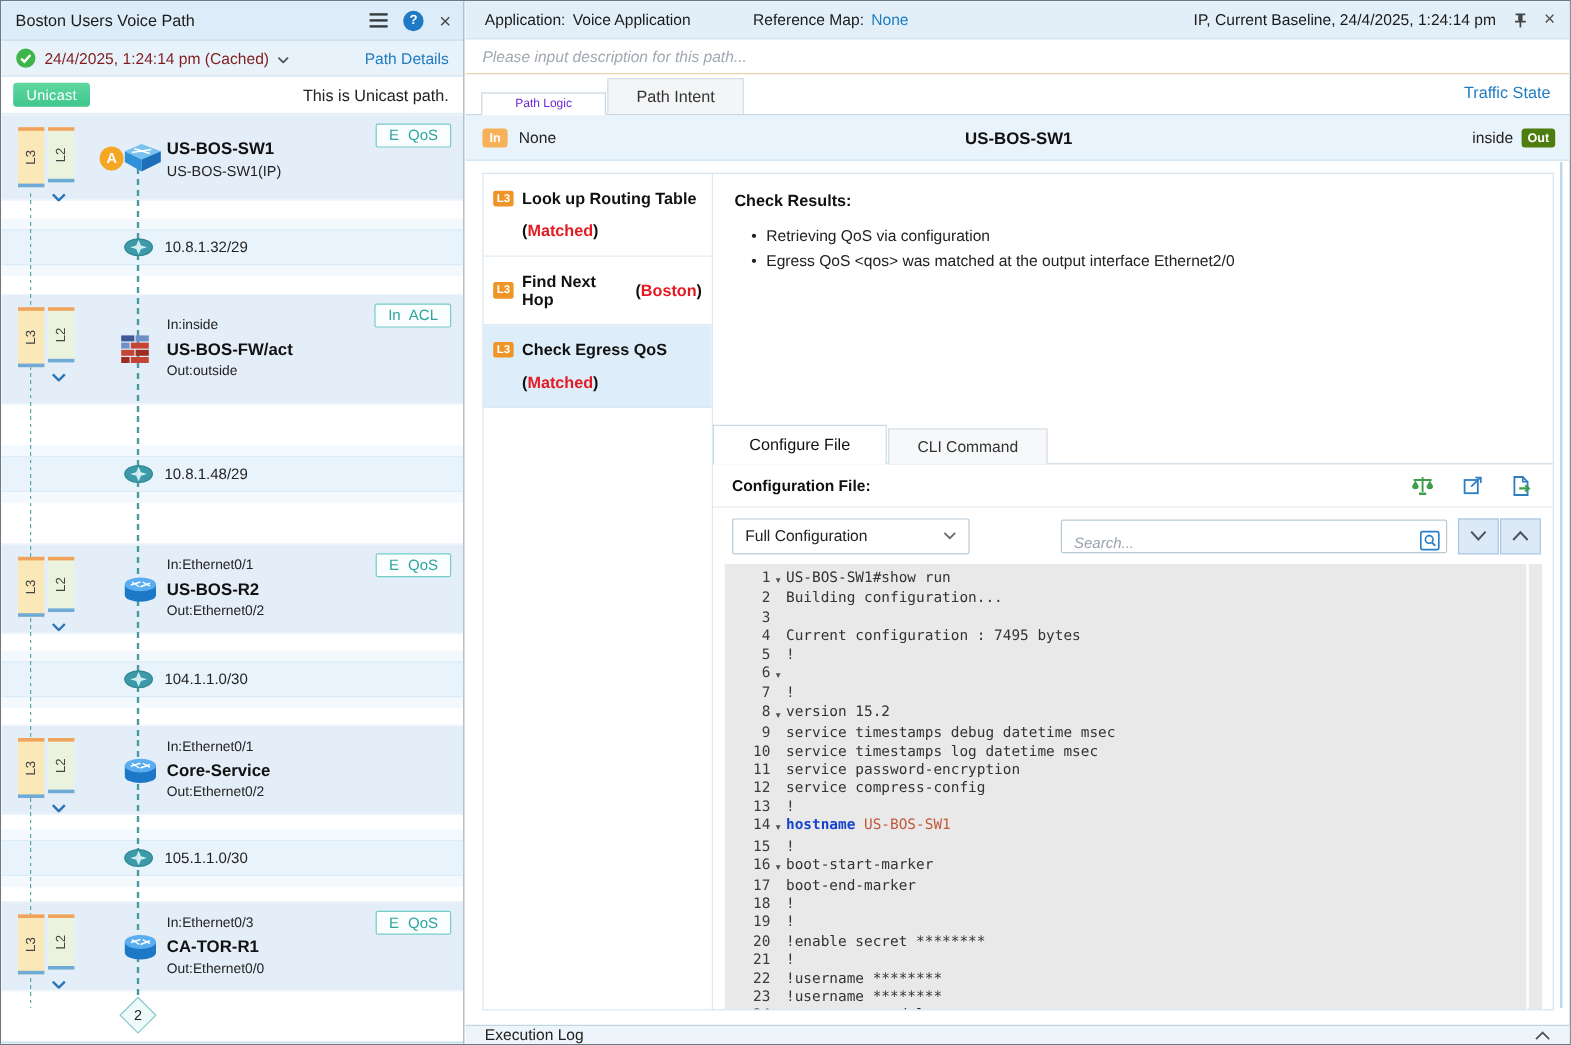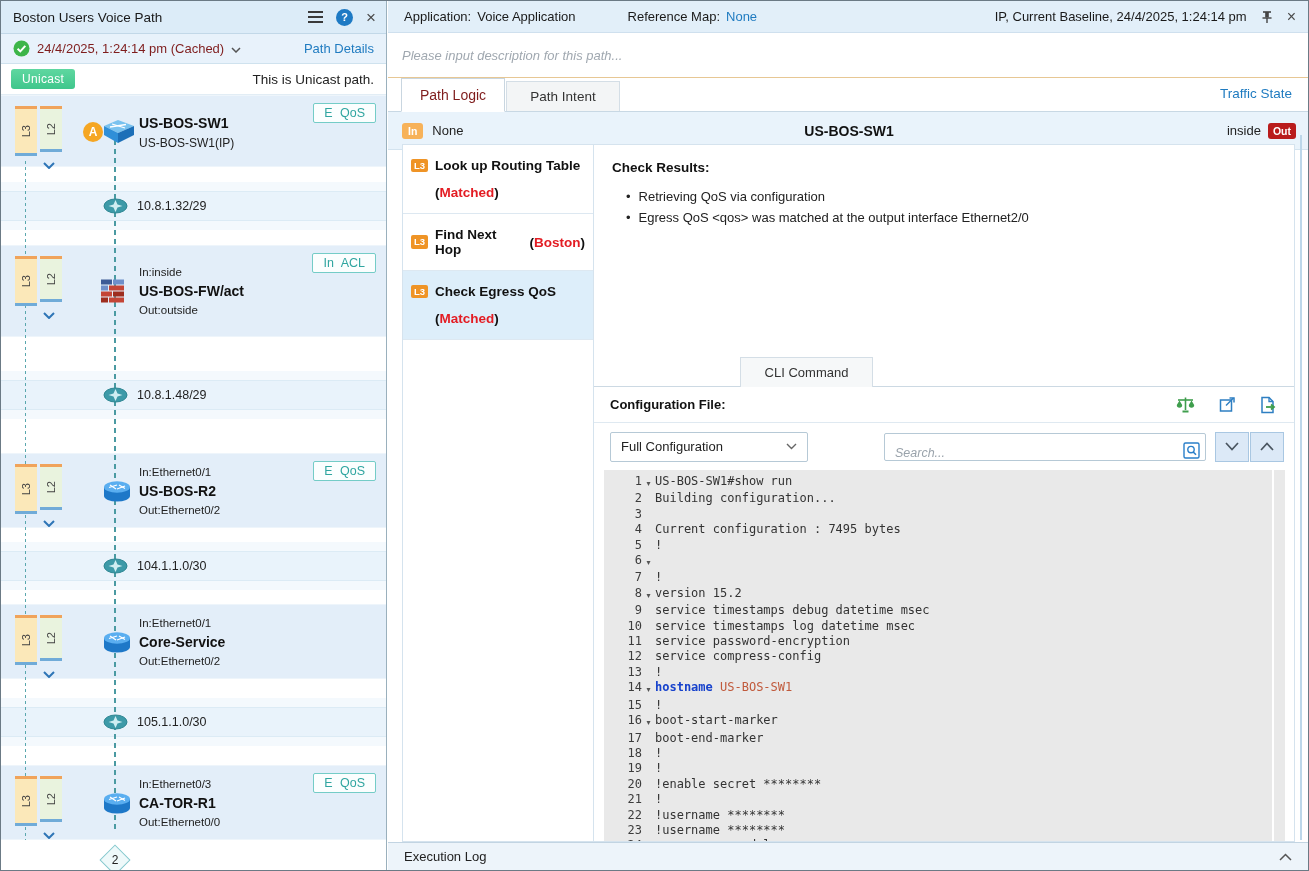--- a/index.html
+++ b/index.html
@@ -62,37 +62,37 @@
   .main { position:absolute; left:387px; top:0; width:920px; height:869px; background:#fff; }
   .topbar { height:32px; background:#e2eff9; border-bottom:1px solid #cfe0ee; display:flex; align-items:center; padding:0 12px 0 16px; font-size:13px; color:#1a1a1a; }
   .tb-left { display:flex; gap:6px; align-items:center; }
   .tb-gap { width:40px; }
   .tb-link { color:#1f7bc0; cursor:pointer; }
   .tb-right { margin-left:auto; display:flex; align-items:center; gap:14px; }
   .pinic, .tb-x { cursor:pointer; line-height:0; }
   .tb-x { font-size:16px; color:#4a4a4a; line-height:1; }
   .tb-x::after { content:"×"; }
 
-  .descrow { height:45px; background:#fff; border-bottom:1px solid #e7c794; display:flex; align-items:center; padding:0 14px; }
+  .descrow { height:29px; background:#fff; border-bottom:1px solid #e7c794; display:flex; align-items:center; padding:0 14px; }
   .descrow input { border:0; outline:0; width:100%; font-size:13px; font-family:"Liberation Sans",sans-serif; color:#333; background:transparent; }
   .descrow input::placeholder { font-style:italic; color:#a0a8b0; }
 
   .tabsrow { height:34px; background:#fff; border-bottom:1px solid #c8d8e4; display:flex; align-items:flex-end; padding-left:13px; position:relative; }
   .mtab { display:flex; align-items:center; justify-content:center; cursor:pointer; }
-  .mtab.active { height:34px; width:104px; background:#fff; border:1px solid #c9d6e0; border-bottom:1px solid #fff; margin-bottom:-1px; font-size:14px; color:#7f1d1d; }
+  .mtab.active { height:19px; width:104px; background:#fff; border:1px solid #c9d6e0; border-bottom:1px solid #fff; margin-bottom:-1px; font-size:10px; color:#6d28d9; }
   .mtab.inactive { height:30px; width:114px; background:#f3f5f6; border:1px solid #d4dee6; border-bottom:0; font-size:13.5px; color:#333; margin-left:1px; }
   .traffic { position:absolute; right:16px; top:8px; color:#1f7bc0; font-size:13.5px; cursor:pointer; }
 
   .nodehdr { height:38px; background:#e9f3fb; border-bottom:1px solid #d3e3ef; display:grid; grid-template-columns:1fr auto 1fr; align-items:center; padding:0 12px 0 14px; }
   .nh-left { display:flex; align-items:center; gap:9px; }
   .inbdg { background:#f7b259; color:#fff; font-size:10.5px; font-weight:bold; padding:2px 6px; border-radius:3px; }
   .nh-val { font-size:13px; color:#222; }
   .nh-title { font-size:14px; font-weight:bold; color:#111; }
   .nh-right { display:flex; align-items:center; gap:7px; justify-content:flex-end; }
-  .outbdg { background:#b91c1c; color:#fff; font-size:10.5px; font-weight:bold; padding:2px 5px; border-radius:3px; }
+  .outbdg { background:#4d7c0f; color:#fff; font-size:10.5px; font-weight:bold; padding:2px 5px; border-radius:3px; }
 
   .content { position:absolute; left:14px; right:13px; top:143px; bottom:28px; border:1px solid #d5e3ee; display:flex; background:#fff; }
   .steps-col { width:191px; border-right:1px solid #d5e3ee; display:flex; flex-direction:column; }
   .step { padding:13px 8px 13px 8px; border-bottom:1px solid #dde8f1; cursor:pointer; background:#fff; }
   .step.sel { background:#ddeefa; }
   .sline { display:flex; align-items:center; gap:7px; }
   .sline.ind { margin-top:12px; padding-left:24px; }
   .lbadge { background:#ef9426; color:#fff; font-size:9.5px; font-weight:bold; padding:2px 3px; border-radius:2px; line-height:1; flex:none; }
   .stitle { font-size:13.5px; font-weight:600; color:#111; }
   .sres { font-size:13.5px; font-weight:600; color:#111; }
@@ -131,21 +131,21 @@
   .cline { display:flex; font-family:"DejaVu Sans Mono",monospace; font-size:12px; line-height:15.4px; color:#333; }
   .lnum { width:38px; text-align:right; color:#3c3c3c; flex:none; }
   .lfold { width:13px; text-align:center; font-family:"DejaVu Sans",sans-serif; font-size:8px; color:#555; flex:none; padding-top:2px; }
   .ltext { white-space:pre; }
   .ltext .kw { color:#1742cc; font-weight:bold; }
   .ltext .val { color:#c05a3c; }
   .scrollstrip { position:absolute; right:0; top:0; bottom:0; width:13px; background:#e9e9e9; border-left:2px solid #fff; cursor:pointer; }
 
   .main-scroll-line { position:absolute; right:6px; top:134px; bottom:30px; width:2px; background:#bcd7ea; }
 
-  .execbar { position:absolute; left:0; right:0; bottom:0; height:28px; background:#edf4fa; border-top:1px solid #c2d4e2; display:flex; align-items:center; padding:0 16px; cursor:pointer; }
+  .execbar { position:absolute; left:0; right:0; bottom:0; height:16px; background:#edf4fa; border-top:1px solid #c2d4e2; display:flex; align-items:center; padding:0 16px; cursor:pointer; }
   .execlbl { font-size:13px; color:#222; }
   .execchev { margin-left:auto; line-height:0; }
 </style>
 </head>
 <body>
 
 <div class="left-panel">
   <div class="lp-header">
     <span class="lp-title">Boston Users Voice Path</span>
     <span class="lp-icons">
@@ -305,21 +305,21 @@
               <line x1="17" y1="11" x2="25" y2="8" stroke="#fff" stroke-width="1.3"></line>
               <line x1="10" y1="7" x2="16" y2="11" stroke="#fff" stroke-width="1.1"></line>
               <line x1="19" y1="7" x2="25" y2="10.5" stroke="#fff" stroke-width="1.1"></line>
             </svg></span>
           <div class="devtext">
             <div class="io">In:Ethernet0/1</div>
             <div class="dname">Core-Service</div>
             <div class="io">Out:Ethernet0/2</div>
           </div>
         </div>
-        <div class="prow conn" style="height: 86px;">
+        <div class="prow conn" style="height: 72px;">
           <div class="nband">
             <div class="nlabelband">
               <span class="neticon"><svg width="25" height="16" viewBox="0 0 25 16">
                   <ellipse cx="12.5" cy="8" rx="11.5" ry="7" fill="#3d9aa8" stroke="#2e8692"></ellipse>
                   <polygon points="12.5,2 14.5,6.5 19.5,8 14.5,9.5 12.5,14 10.5,9.5 5.5,8 10.5,6.5" fill="#cfeef2"></polygon>
                 </svg></span>
               <span class="nlabel">105.1.1.0/30</span>
             </div>
           </div>
         </div>
@@ -445,20 +445,21 @@
               <span class="btext">Retrieving QoS via configuration</span>
             </div>
             <div class="bullet">
               <span class="bdot">•</span>
               <span class="btext">Egress QoS &lt;qos&gt; was matched at the output interface Ethernet2/0</span>
             </div>
           </div>
       </div>
 
       <div class="cfg-tabsrow">
+        <div class="ctab active">Configure File</div>
         <div class="ctab inactive">CLI Command</div>
       </div>
 
       <div class="cfg-label-row">
         <span class="cfg-label">Configuration File:</span>
         <span class="cfg-icons">
           <span>
             <svg width="19" height="18" viewBox="0 0 19 18">
                 <line x1="9.5" y1="1.5" x2="9.5" y2="14" stroke="#3f9e4d" stroke-width="1.6"></line>
                 <line x1="6.5" y1="15.5" x2="12.5" y2="15.5" stroke="#3f9e4d" stroke-width="2"></line>

